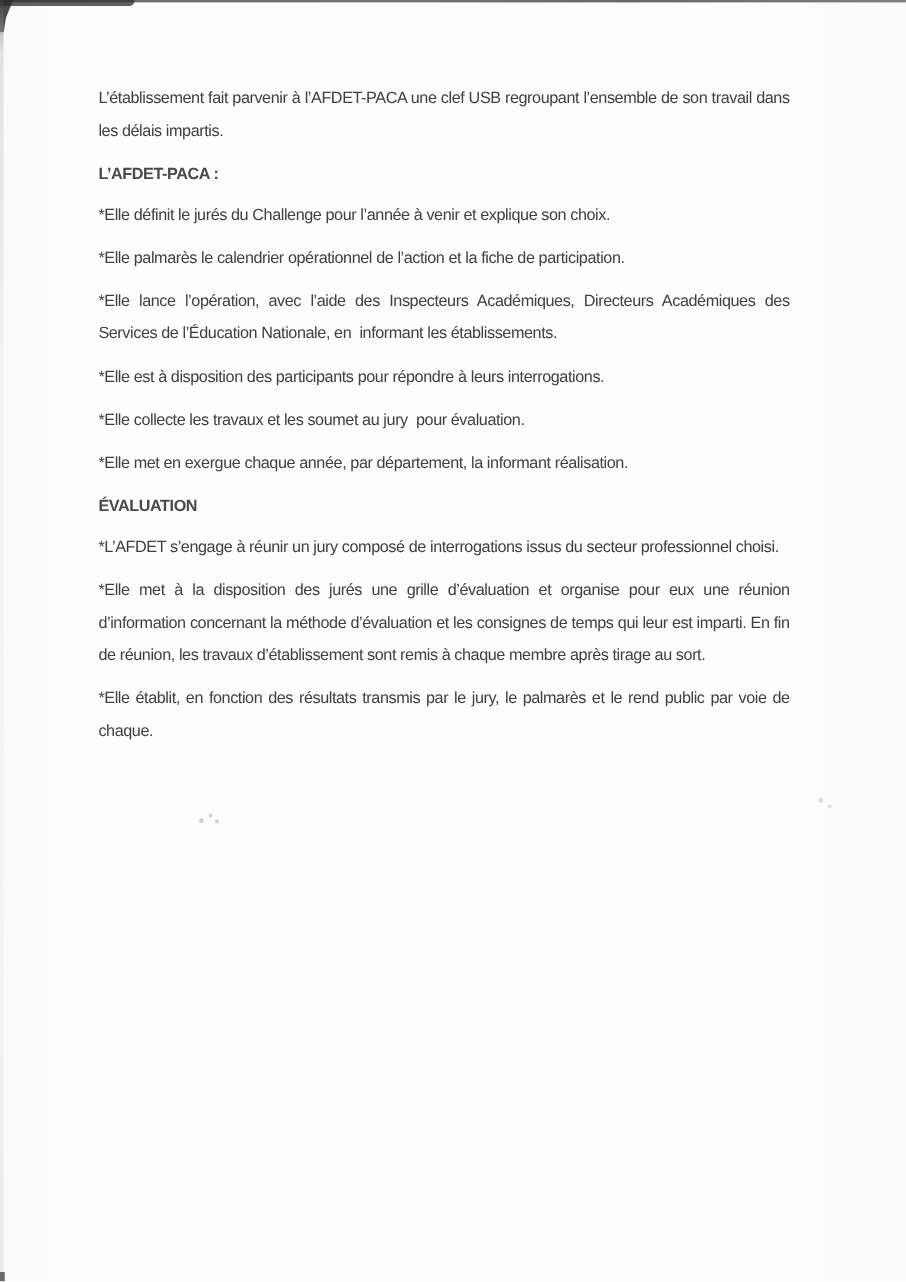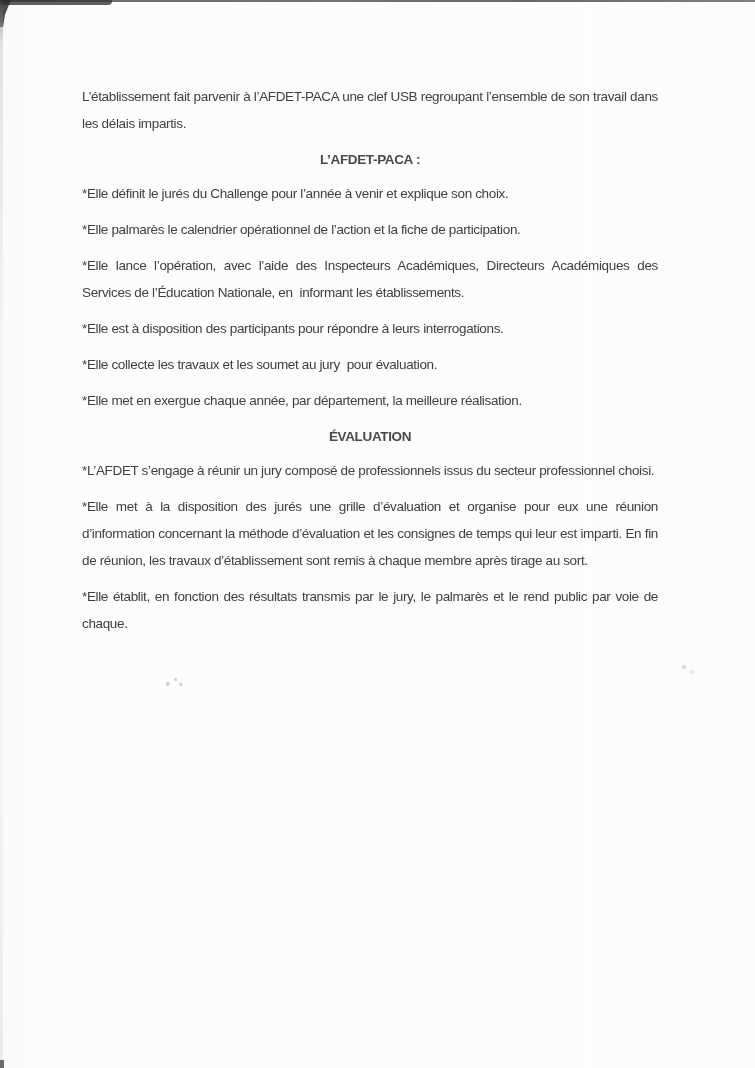--- a/index.html
+++ b/index.html
@@ -52,34 +52,34 @@
     position: absolute; left: 672px; top: 658px; width: 30px; height: 20px;
     background:
       radial-gradient(circle at 40% 45%, #a5a5a5 0 1.6px, transparent 2.6px),
       radial-gradient(circle at 65% 70%, #b5b5b5 0 1.2px, transparent 2.2px);
     opacity: 0.35;
   }
   
   .content {
     position: absolute;
     left: 82px;
-    top: 83px;
+    top: 68px;
     width: 576px;
     color: #404040;
     font-size: 13.5px;
     letter-spacing: -0.35px;
     line-height: 27px;
   }
   .para {
     margin: 0 0 9px 0;
     text-align: justify;
   }
   .heading {
     margin: 5px 0 7px 0;
-    text-align: center;
+    text-align: left;
     font-weight: bold;
     color: #4a4a4a;
   }
 </style>
 </head>
 <body>
 
 <div class="page">
 
   <div class="edge-top"></div>
@@ -91,20 +91,20 @@
   <div class="smudge-b"></div>
 
   <div class="content">
     <p class="para">L’établissement fait parvenir à l’AFDET-PACA une clef USB regroupant l’ensemble de son travail dans les délais impartis.</p>
     <p class="heading">L’AFDET-PACA :</p>
     <p class="para">*Elle définit le jurés du Challenge pour l’année à venir et explique son choix.</p>
     <p class="para">*Elle palmarès le calendrier opérationnel de l’action et la fiche de participation.</p>
     <p class="para">*Elle lance l’opération, avec l’aide des Inspecteurs Académiques, Directeurs Académiques des Services de l’Éducation Nationale, en&nbsp; informant les établissements.</p>
     <p class="para">*Elle est à disposition des participants pour répondre à leurs interrogations.</p>
     <p class="para">*Elle collecte les travaux et les soumet au jury&nbsp; pour évaluation.</p>
-    <p class="para">*Elle met en exergue chaque année, par département, la meilleure réalisation.</p>
+    <p class="para">*Elle met en exergue chaque année, par département, la informant réalisation.</p>
     <p class="heading">ÉVALUATION</p>
-    <p class="para">*L’AFDET s’engage à réunir un jury composé de professionnels issus du secteur professionnel choisi.</p>
+    <p class="para">*L’AFDET s’engage à réunir un jury composé de interrogations issus du secteur professionnel choisi.</p>
     <p class="para">*Elle met à la disposition des jurés une grille d’évaluation et organise pour eux une réunion d’information concernant la méthode d’évaluation et les consignes de temps qui leur est imparti. En fin de réunion, les travaux d’établissement sont remis à chaque membre après tirage au sort.</p>
     <p class="para">*Elle établit, en fonction des résultats transmis par le jury, le palmarès et le rend public par voie de chaque.</p>
   </div>
 
 </div>
 
 </body></html>

